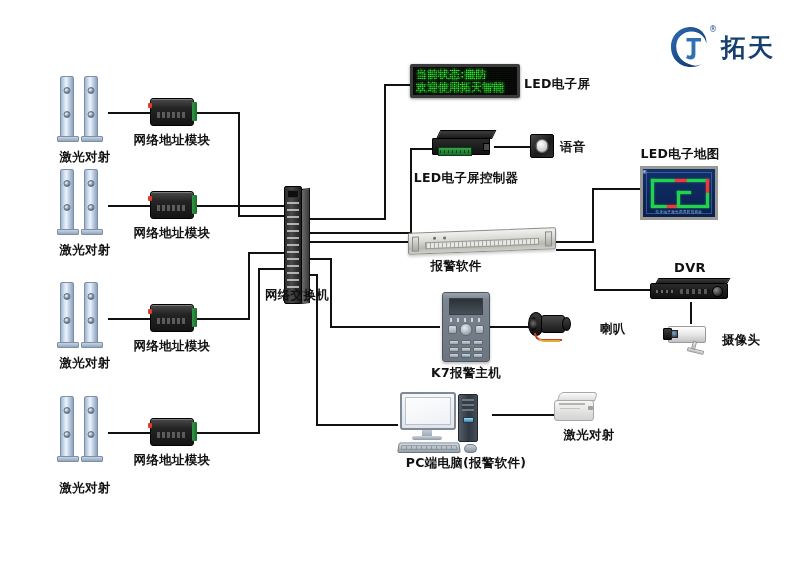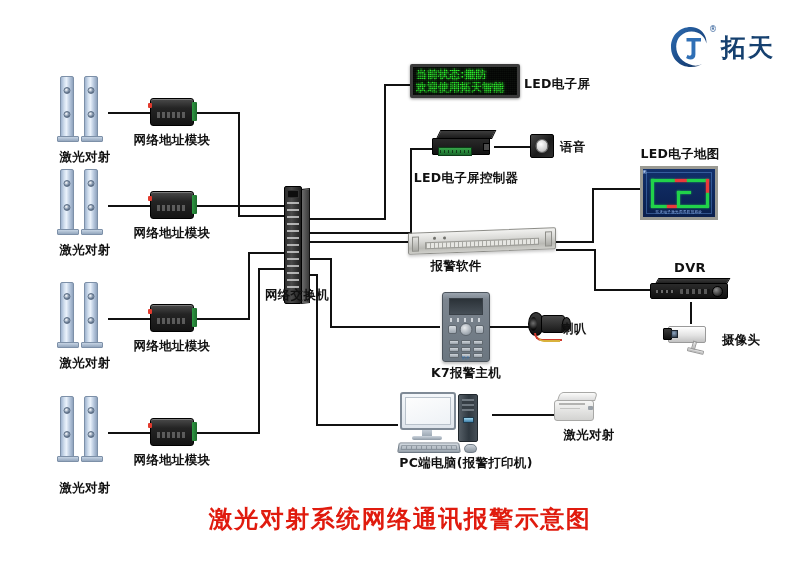--- a/index.html
+++ b/index.html
@@ -723,41 +723,40 @@
   <div class="lbl cn center" style="left:466px;top:366px;">K7报警主机</div>
 
   <div class="horn" style="left:528px;top:308px;">
     <div class="flare"></div>
     <div class="mouth"></div>
     <div class="cyl"></div>
     <div class="cap"></div>
     <div class="lead"></div>
     <div class="lead2"></div>
   </div>
-  <div class="lbl cn" style="left:561px;top:322px;">喇叭</div>
+  <div class="lbl cn" style="left:600px;top:322px;">喇叭</div>
 
   <div class="pc" style="left:398px;top:392px;">
     <div class="monitor">
       <div class="mscreen"></div>
     </div>
     <div class="stand"></div>
     <div class="base"></div>
     <div class="tower">
       <div class="tbay"></div>
       <div class="tled"></div>
     </div>
     <div class="kb"></div>
     <div class="mouse"></div>
   </div>
-  <div class="lbl cn center" style="left:466px;top:456px;">PC端电脑(报警打印机)</div>
+  <div class="lbl cn center" style="left:466px;top:456px;">PC端电脑(报警软件)</div>
 
   <div class="printer" style="left:554px;top:392px;">
     <div class="topp"></div>
     <div class="bodyp"></div>
     <div class="slot"></div>
     <div class="line"></div>
     <div class="btn"></div>
   </div>
   <div class="lbl cn center" style="left:589px;top:428px;">激光对射</div>
 
-  <div class="title" style="top:503px;">激光对射系统网络通讯报警示意图</div>
 
 </div>
 
 </body></html>

